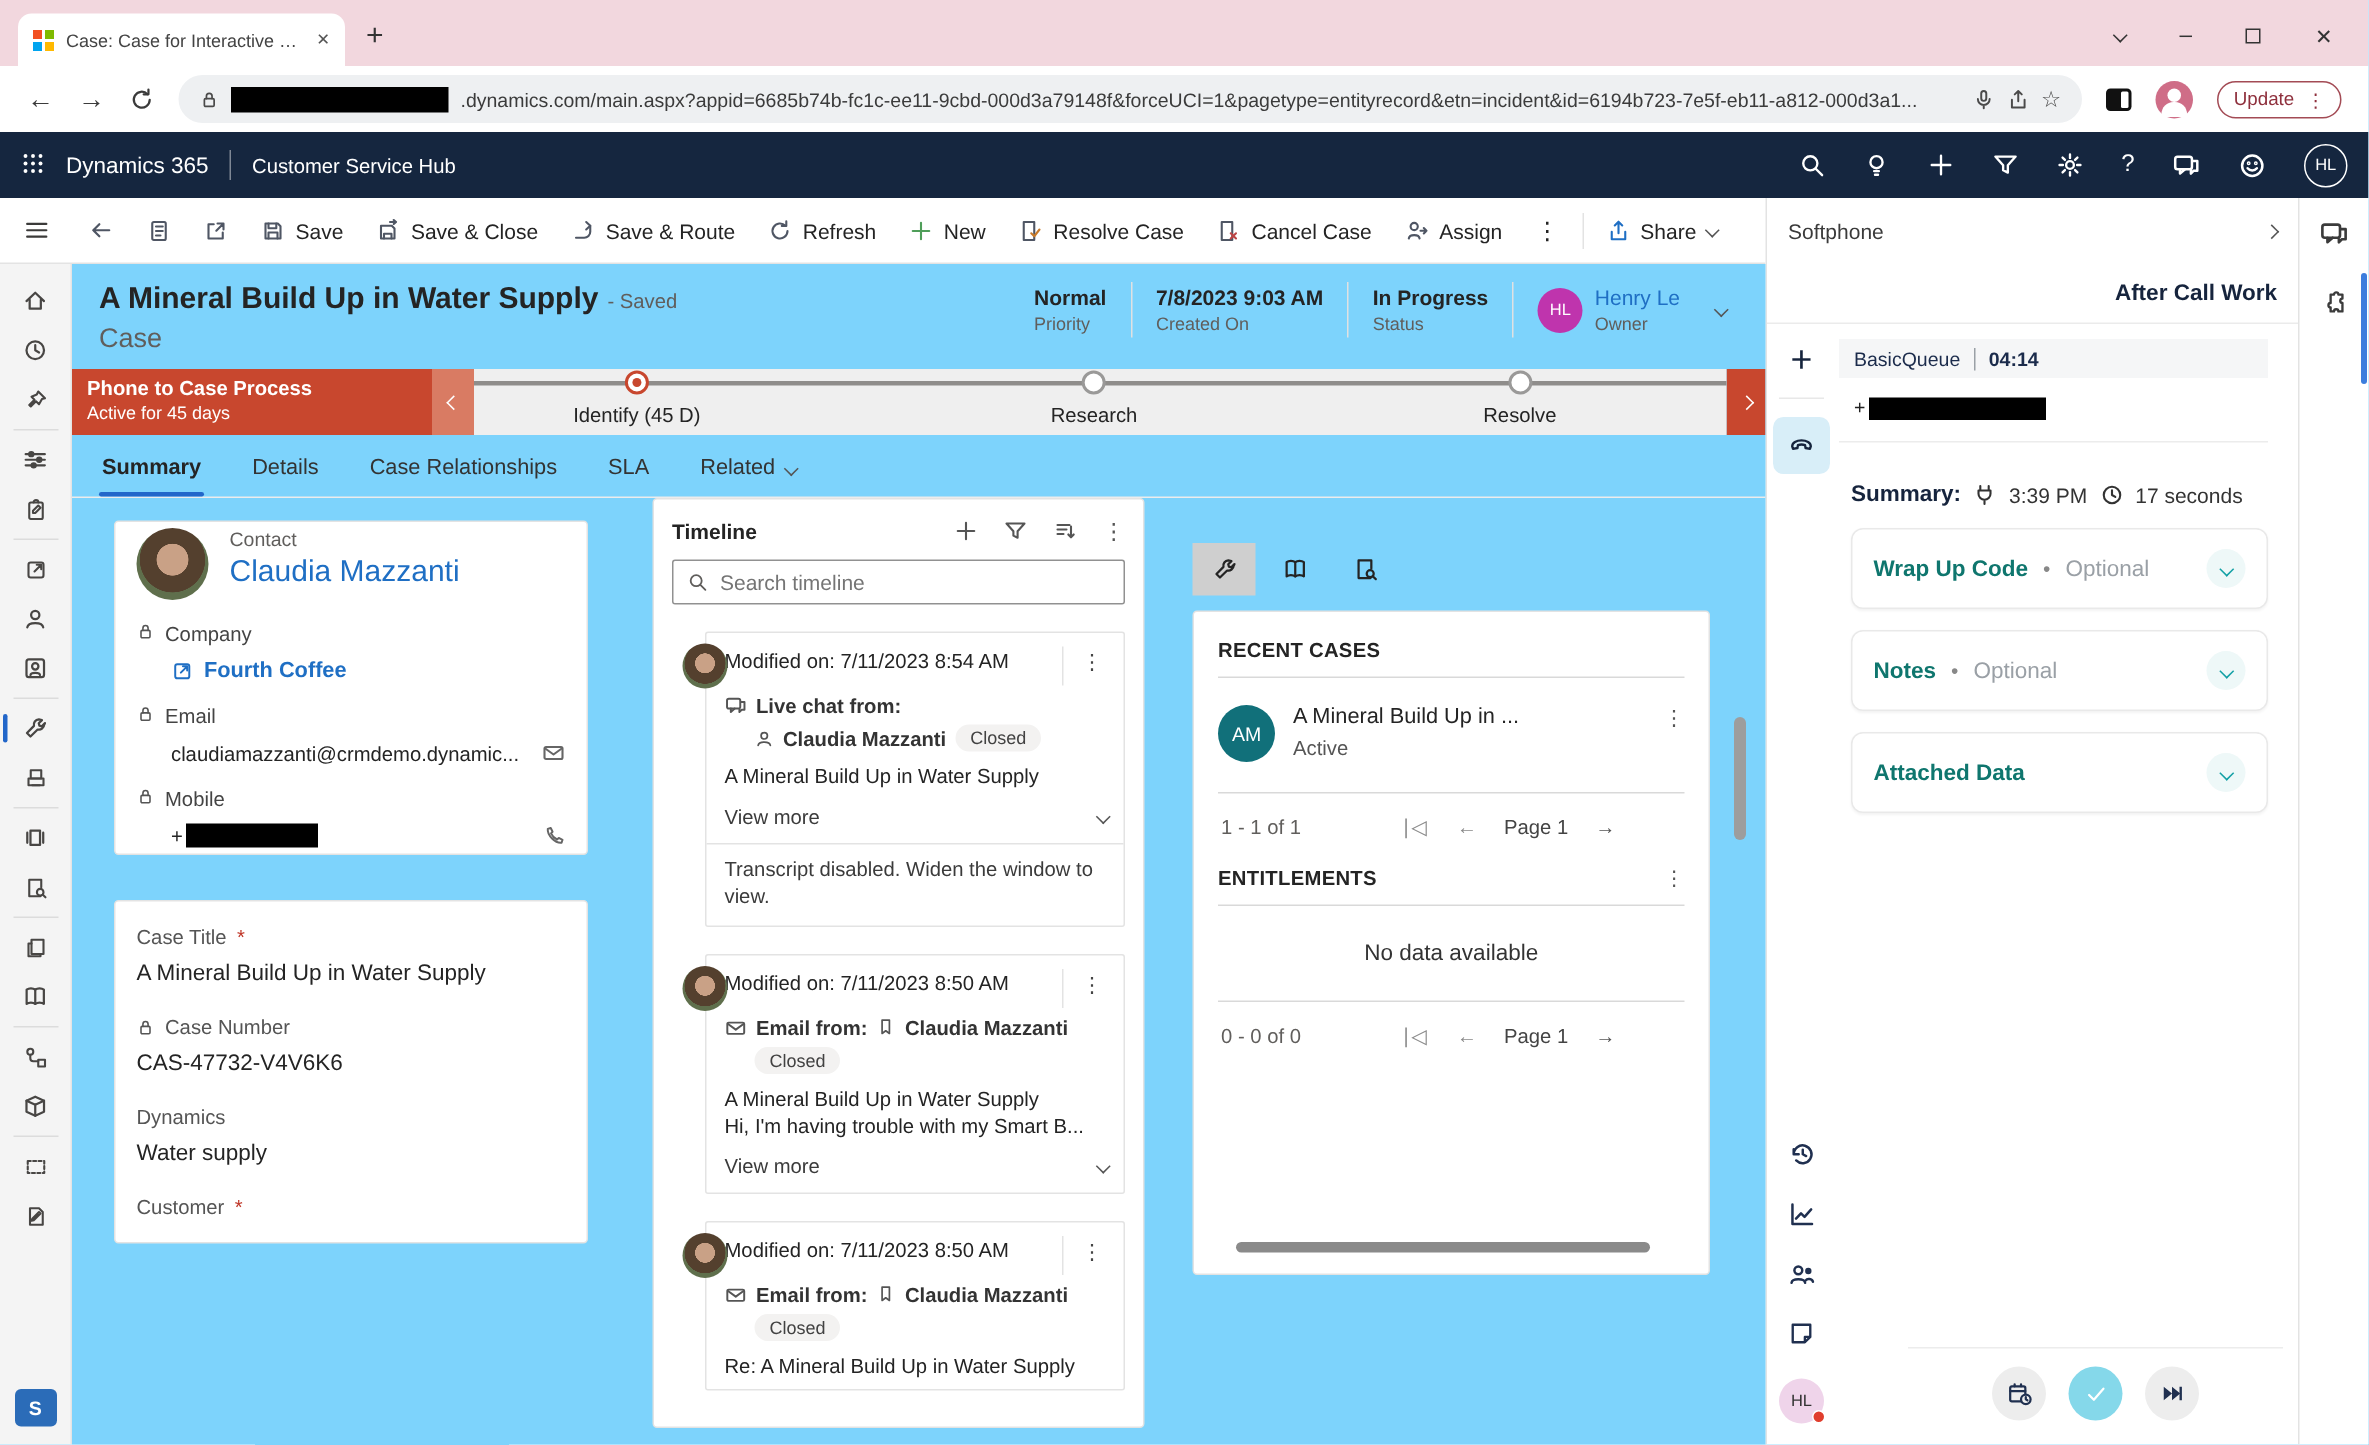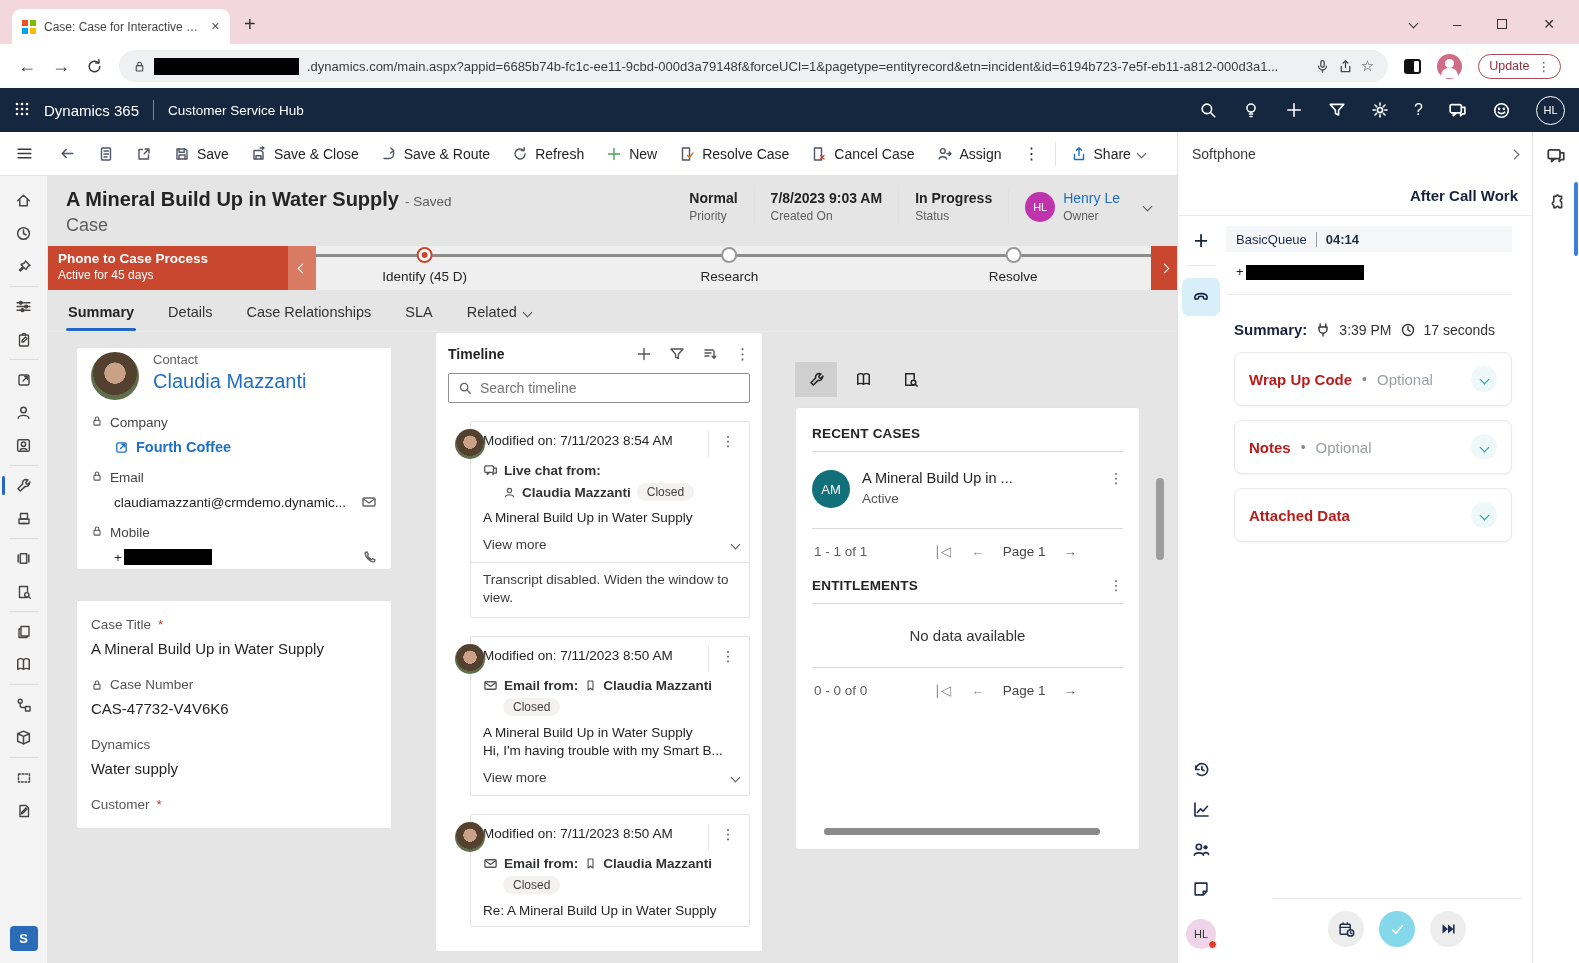--- a/index.html
+++ b/index.html
@@ -50,21 +50,21 @@
   .vsep{width:1px;height:24px;background:#e3e3e3;margin:0 4px}
   .hamb{width:48px;display:flex;justify-content:center}
   .bodyrow{display:flex;flex:1;min-height:0}
   
   .lrail{width:48px;background:#f4f4f4;border-right:1px solid #e4e4e4;display:flex;flex-direction:column;align-items:center;padding-top:8px;color:#484644}
   .ritem{width:48px;height:33px;display:flex;align-items:center;justify-content:center;position:relative}
   .ritem.sel::before{content:"";position:absolute;left:2px;top:7px;width:3px;height:19px;background:#2266c9;border-radius:2px}
   .rdiv{width:30px;border-top:1px solid #dcdcdc;margin:3px 0}
   .sbadge{margin-top:auto;margin-bottom:12px;width:28px;height:25px;background:#2b6cb8;border-radius:4px;color:#fff;font-weight:bold;font-size:13px;display:flex;align-items:center;justify-content:center}
   
-  .content{flex:1;position:relative;overflow:hidden;background:#e5e5e5}
+  .content{flex:1;position:relative;overflow:hidden;background:#7dd3fc}
   .rechdr{display:flex;align-items:flex-start;padding:12px 18px 2px 18px}
   .rectitle{font-size:20px;font-weight:600;color:#242424}
   .savedtx{font-size:13.5px;color:#605e5c;font-weight:normal;margin-left:6px}
   .entity{font-size:18px;color:#605e5c;margin-top:4px}
   .stats{margin-left:auto;display:flex;align-items:center}
   .stat{padding:2px 16px;border-right:1px solid #e1e1e1}
   .stat:last-of-type{border-right:none}
   .statv{font-size:14px;font-weight:600;color:#242424}
   .statl{font-size:12px;color:#605e5c;margin-top:3px}
   .ownerblk{display:flex;align-items:center;gap:8px;padding:0 10px 0 16px}
@@ -117,21 +117,21 @@
   .tlicons{margin-left:auto;display:flex;align-items:center;gap:17px;color:#555}
   .tsearch{margin-top:10px;height:30px;border:1px solid #919191;border-radius:2px;display:flex;align-items:center;gap:8px;padding:0 9px;color:#605e5c}
   .tsearch input{border:none;outline:none;flex:1;font-size:14px;font-family:inherit;color:#333;background:transparent}
   .noterow{display:flex;align-items:center;gap:11px;padding:13px 6px;border-bottom:1px solid #ececec;color:#666}
   .noteph{font-size:14.5px;color:#605e5c;flex:1}
   .entry{position:relative;margin:18px 0 0 22px;border:1px solid #e3e3e3;border-radius:2px;padding:9px 10px 8px 12px}
   .eav{position:absolute;left:-16px;top:7px}
   .ehdr{display:flex;align-items:flex-start}
   .emod{font-size:13.5px;color:#242424;flex:1;padding-top:2px}
   .emenu{border-left:1px solid #e3e3e3;padding:2px 4px 8px 12px;margin-left:8px;color:#444}
-  .ekind{display:flex;align-items:center;gap:6px;font-size:13.5px;font-weight:bold;color:#333;margin-top:6px}
+  .ekind{display:flex;align-items:flex-start;gap:6px;font-size:13.5px;font-weight:bold;color:#333;margin-top:6px}
   .esub{display:flex;align-items:center;gap:6px;margin:5px 0 0 20px}
   .ename{font-size:13.5px;font-weight:bold;color:#333}
   .badge{background:#f3f2f1;color:#424242;font-size:12px;padding:2px 10px;border-radius:10px}
   .esubject{font-size:13.5px;color:#242424;margin-top:9px}
   .ebody{font-size:13.5px;color:#242424;margin-top:3px}
   .vmore{display:flex;align-items:center;margin-top:12px;font-size:13.5px;color:#3b3b3b;padding-bottom:2px}
   .vmore .chv{margin-left:auto;color:#555}
   .efoot{border-top:1px solid #e3e3e3;margin:8px -10px 0 -12px;padding:8px 12px 2px 12px;font-size:13.5px;color:#3b3b3b;line-height:1.35}
   
   .tooltabs{display:flex;gap:5px;margin-top:30px}
@@ -169,21 +169,21 @@
   .spmain{flex:1;padding:10px 20px 0 2px;position:relative}
   .queuebar{background:#f5f6f7;height:26px;display:flex;align-items:center;gap:9px;padding:0 10px;font-size:13px;color:#1b2b4b}
   .qdiv{width:1px;height:15px;background:#9aa0a6}
   .qtime{font-weight:bold}
   .numbox{border-bottom:1px solid #ececec;padding:12px 10px 14px 10px;font-size:13px;color:#222}
   .sumrow{margin-top:26px;display:flex;align-items:center;gap:8px;padding-left:8px}
   .sumlbl{font-size:15px;font-weight:bold;color:#16243d}
   .sumv{font-size:14px;color:#333}
   .sumic{color:#333}
   .spcard{margin:14px 0 0 8px;border:1px solid #e9e9e9;border-radius:8px;box-shadow:0 1px 2px rgba(0,0,0,.05);padding:13px 14px;display:flex;align-items:center;gap:10px;background:#fff}
-  .splbl{font-size:15px;font-weight:bold;color:#b91c1c}
+  .splbl{font-size:15px;font-weight:bold;color:#0f766e}
   .spdot{color:#888}
   .spopt{font-size:15px;color:#9aa0a6}
   .chvcirc{margin-left:auto;width:26px;height:26px;border-radius:50%;background:#eef8f8;display:flex;align-items:center;justify-content:center;color:#12a0a5}
   .spfoot{position:absolute;left:48px;right:10px;bottom:0;padding:12px 0 16px 0;border-top:1px solid #ececec;display:flex;justify-content:center;gap:15px}
   .cbtn2{width:36px;height:36px;border-radius:50%;border:none;display:flex;align-items:center;justify-content:center;background:#ededed;color:#203050}
   .cbtn2.accept{background:#85d8ea;color:#fff}
   
   .rrail{width:47px;background:#fff;border-left:1px solid #e3e3e3;display:flex;flex-direction:column;align-items:center;padding-top:14px;gap:27px;position:relative;color:#3b3b3b}
   .bluescroll{position:absolute;right:1px;top:50px;width:4px;height:74px;background:#3c7ddd;border-radius:2px}
 </style>

